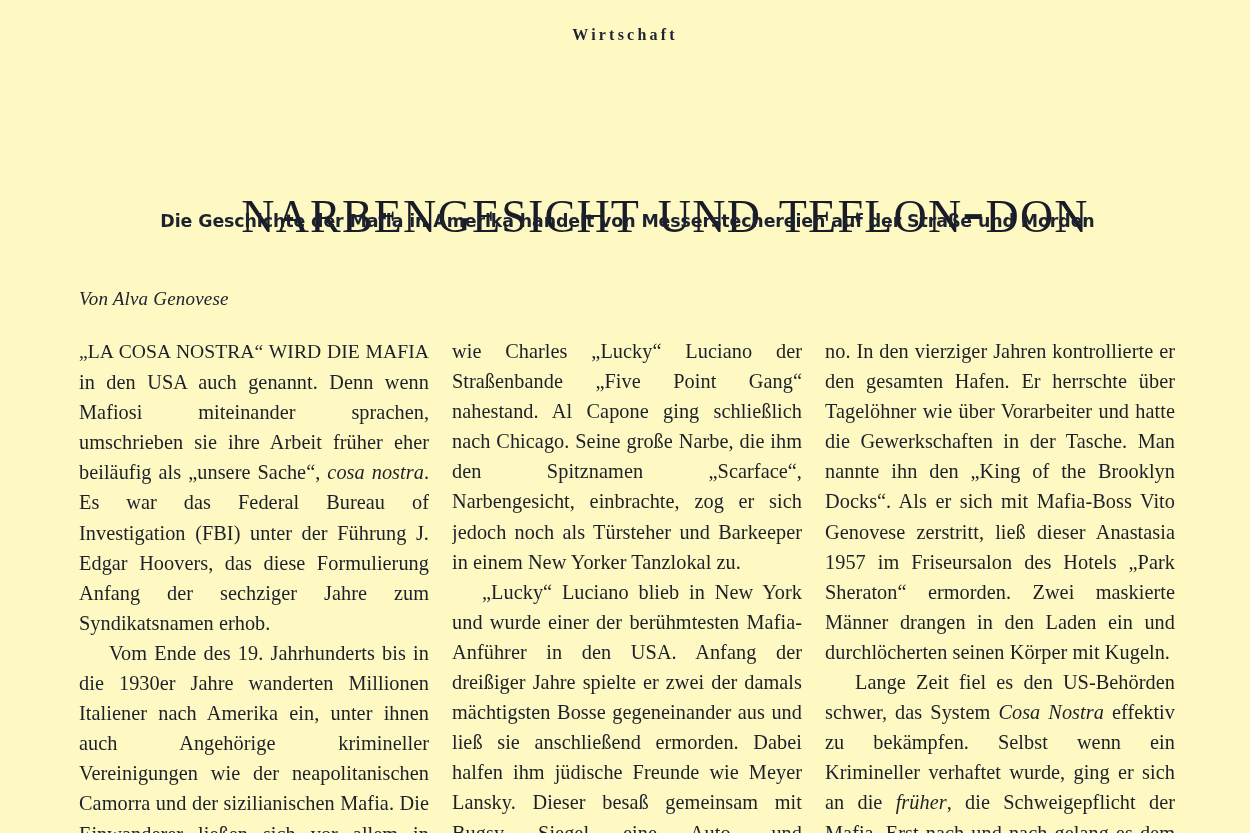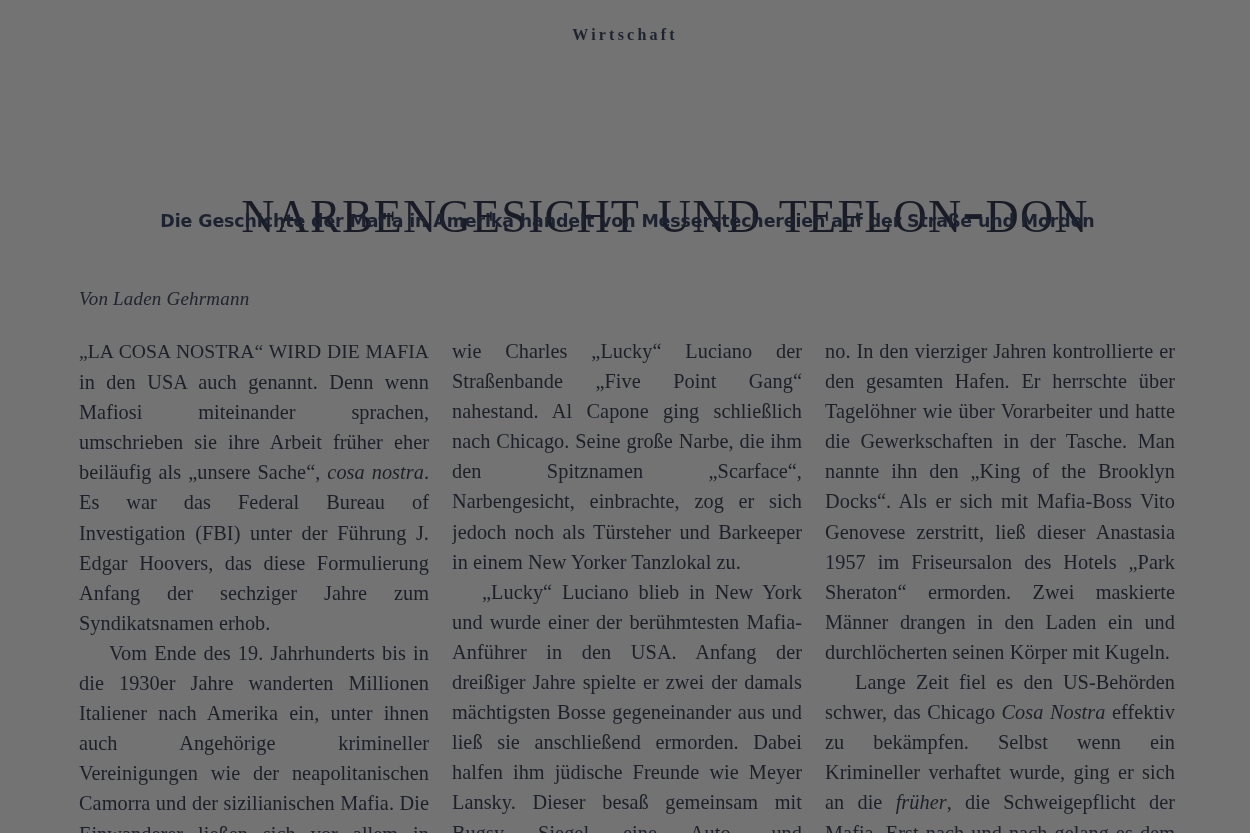--- a/index.html
+++ b/index.html
@@ -14,21 +14,21 @@
     font-family: "Liberation Serif", "DejaVu Serif", serif;
     color: #1c1c24;
     -webkit-font-smoothing: antialiased;
   }
 
   .page {
     position: relative;
     width: 1250px;
     height: 833px;
     box-sizing: border-box;
-    background: #737373;
+    background: #fef9c3;
     text-decoration: underline;
   }
 
   
   .running-head {
     position: absolute;
     top: 26px;
     left: 0;
     width: 1250px;
     text-align: center;
@@ -136,30 +136,30 @@
 <div class="page">
 
   <div class="running-head">Wirtschaft</div>
 
   <h1 class="headline"><span class="sc">Narbengesicht und Teflon-Don</span></h1>
 
   <div class="deck">
     <span class="deck-line">Die Geschichte der Mafia in Amerika handelt von Messerstechereien auf der Straße und Morden</span>
   </div>
 
-  <div class="byline">Von Laden Gehrmann</div>
+  <div class="byline">Von Alva Genovese</div>
 
   <div class="columns">
     <div class="column">
         <p class="lead"><span class="caps">„LA COSA NOSTRA“ WIRD DIE MAFIA</span><span> in den USA auch genannt. Denn wenn Mafiosi miteinander sprachen, umschrieben sie ihre Arbeit früher eher beiläufig als „unsere Sache“, </span><i>cosa nostra</i><span>. Es war das Federal Bureau of Investigation (FBI) unter der Führung J. Edgar Hoovers, das diese Formulierung Anfang der sechziger Jahre zum Syndikatsnamen erhob.</span></p>
         <p><span>Vom Ende des 19. Jahrhunderts bis in die 1930er Jahre wanderten Millionen Italiener nach Amerika ein, unter ihnen auch Angehörige krimineller Vereinigungen wie der neapolitanischen Camorra und der sizilianischen Mafia. Die Einwanderer ließen sich vor allem in Großstädten wie New York nieder, und so entstanden in den Armenvierteln von Brooklyn, Man-</span></p>
       </div>
     <div class="column">
         <p><span>wie Charles „Lucky“ Luciano der Straßenbande „Five Point Gang“ nahestand. Al Capone ging schließlich nach Chicago. Seine große Narbe, die ihm den Spitznamen „Scarface“, Narbengesicht, einbrachte, zog er sich jedoch noch als Türsteher und Barkeeper in einem New Yorker Tanzlokal zu.</span></p>
         <p><span>„Lucky“ Luciano blieb in New York und wurde einer der berühmtesten Mafia-Anführer in den USA. Anfang der dreißiger Jahre spielte er zwei der damals mächtigsten Bosse gegeneinander aus und ließ sie anschließend ermorden. Dabei halfen ihm jüdische Freunde wie Meyer Lansky. Dieser besaß gemeinsam mit Bugsy Siegel eine Auto- und Lastwagenvermietung, die Luciano auch für den Alkoholschmuggel nutzte. Die beiden Gangster waren Teil</span></p>
       </div>
     <div class="column">
         <p><span>no. In den vierziger Jahren kontrollierte er den gesamten Hafen. Er herrschte über Tagelöhner wie über Vorarbeiter und hatte die Gewerkschaften in der Tasche. Man nannte ihn den „King of the Brooklyn Docks“. Als er sich mit Mafia-Boss Vito Genovese zerstritt, ließ dieser Anastasia 1957 im Friseursalon des Hotels „Park Sheraton“ ermorden. Zwei maskierte Männer drangen in den Laden ein und durchlöcherten seinen Körper mit Kugeln.</span></p>
-        <p><span>Lange Zeit fiel es den US-Behörden schwer, das Chicago </span><i>Cosa Nostra</i><span> effektiv zu bekämpfen. Selbst wenn ein Krimineller verhaftet wurde, ging er sich an die </span><i>früher</i><span>, die Schweigepflicht der Mafia. Erst nach und nach gelang es dem FBI, Informanten zu gewinnen. Einer der ers-</span></p>
+        <p><span>Lange Zeit fiel es den US-Behörden schwer, das System </span><i>Cosa Nostra</i><span> effektiv zu bekämpfen. Selbst wenn ein Krimineller verhaftet wurde, ging er sich an die </span><i>früher</i><span>, die Schweigepflicht der Mafia. Erst nach und nach gelang es dem FBI, Informanten zu gewinnen. Einer der ers-</span></p>
       </div>
   </div>
 
 </div>
 
 </body></html>

